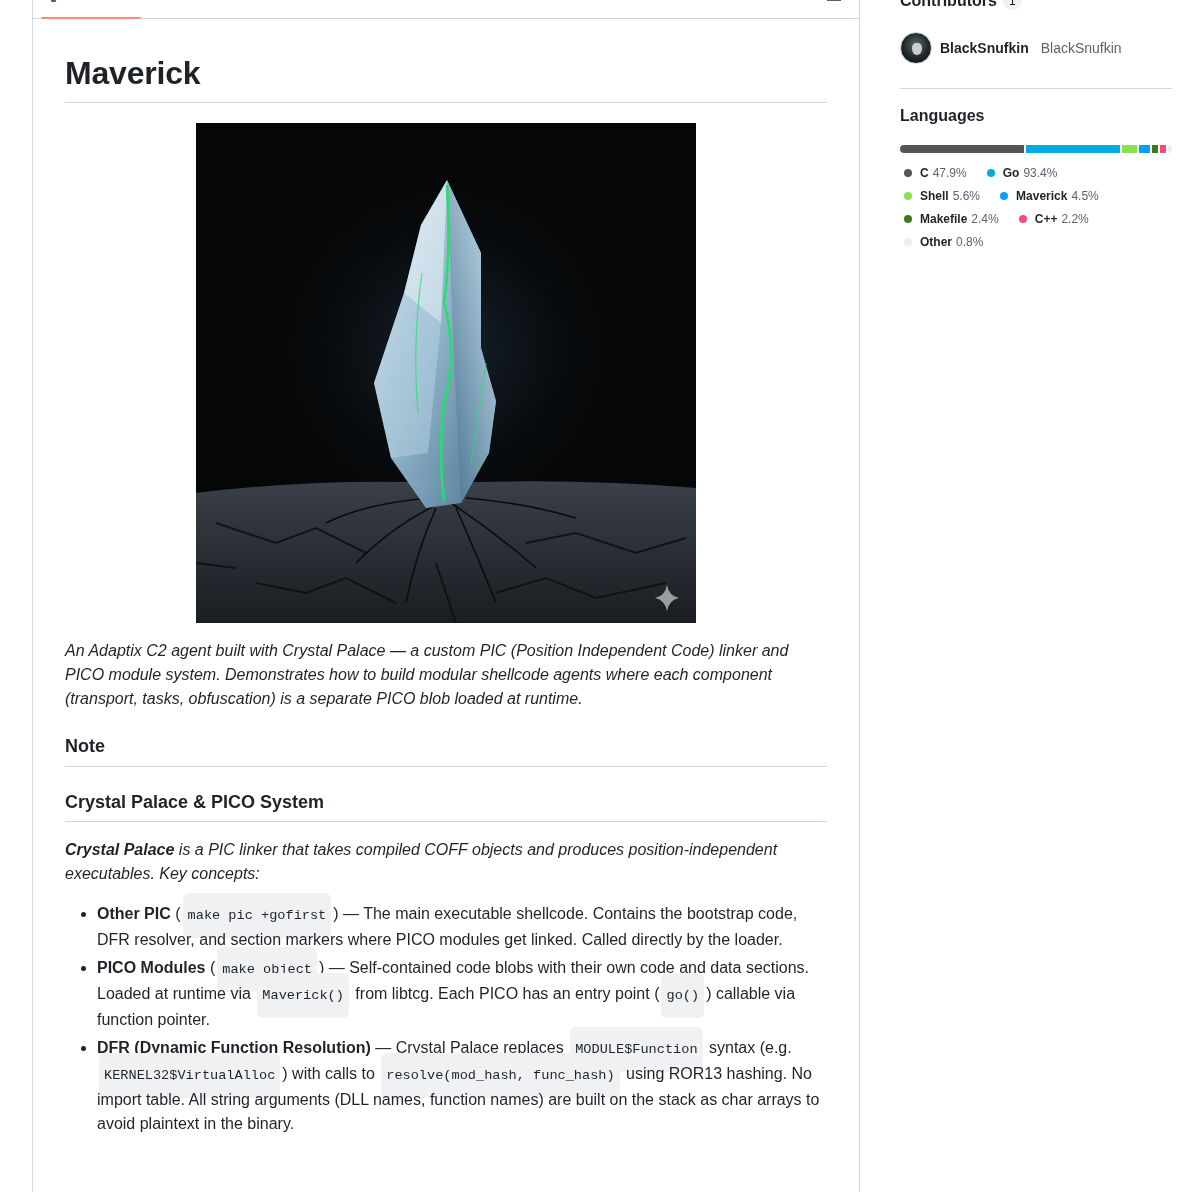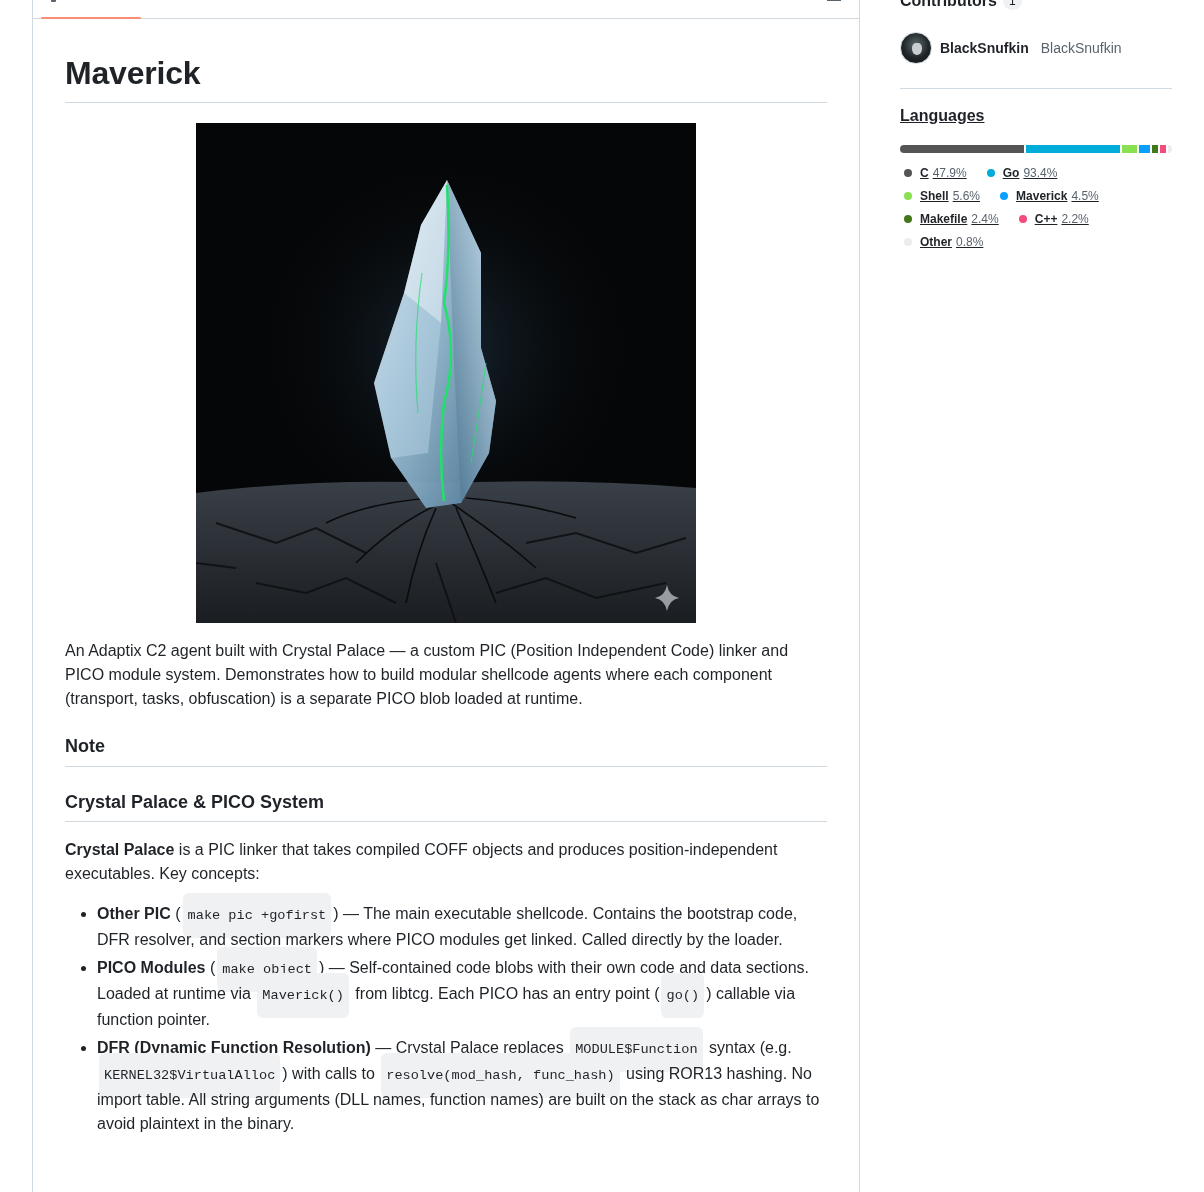--- a/index.html
+++ b/index.html
@@ -31,21 +31,21 @@
   .markdown { position: absolute; left: 32px; top: 56px; width: 762px; }
   .h1 {
     font-size: 32px; font-weight: 700; line-height: 1.25;
     padding-bottom: 9px; border-bottom: 1px solid #d1d9e0; margin-bottom: 20px;
     letter-spacing: -0.2px;
   }
   .h2 {
     font-size: 18px; font-weight: 700; line-height: 1.25;
     padding-bottom: 8px; border-bottom: 1px solid #d1d9e0; margin-bottom: 16px; margin-top: 24px;
   }
-  .p { font-size: 16px; line-height: 24px; margin-bottom: 16px; }
+  .p { font-size: 16px; line-height: 24px; margin-bottom: 16px; font-style: italic; }
   .hero-wrap { display: flex; justify-content: center; margin-bottom: 16px; }
   .hero {
     width: 500px; height: 500px; position: relative; overflow: hidden;
     background: #050607;
   }
   .hero svg { display:block; }
   ul.list { padding-left: 32px; margin-bottom: 16px; }
   ul.list li { font-size: 16px; line-height: 24px; margin-bottom: 4px; list-style: disc; }
   code {
     font-family: "Liberation Mono", "DejaVu Sans Mono", monospace; font-size: 13.6px;
@@ -63,21 +63,21 @@
   .contrib-section { position: absolute; top: -8px; left: 0; width: 272px; height: 97px; border-bottom: 1px solid #d1d9e0; }
   .contributor { position: absolute; top: 40px; left: 0; display: flex; align-items: center; gap: 8px; }
   .avatar {
     width: 32px; height: 32px; border-radius: 50%; background: radial-gradient(circle at 50% 40%, #5b6a6e 0%, #202628 55%, #0c0e10 100%);
     position: relative; overflow: hidden; border: 1px solid #d1d9e0;
   }
   .avatar::after { content:""; position:absolute; left:11px; top:10px; width:10px; height:12px; background:#c9cfd1; border-radius: 40% 40% 50% 50%; }
   .contrib-login { font-size: 14px; font-weight: 700; color: #1f2328; }
   .contrib-name { font-size: 14px; color: #59636e; margin-left: 4px; }
 
-  .lang-section { position: absolute; top: 107px; left: 0; width: 272px; text-decoration: underline; }
+  .lang-section { position: absolute; top: 107px; left: 0; width: 272px; }
   .lang-bar { display: flex; height: 8px; margin-top: 20px; border-radius: 6px; overflow: hidden; width: 272px; }
   .lang-bar span { height: 100%; margin-right: 2px; }
   .lang-bar span:last-child { margin-right: 0; }
   .lang-legend { display: flex; flex-wrap: wrap; margin-top: 8px; width: 272px; }
   .lang-item { display: flex; align-items: center; font-size: 12px; height: 23px; margin-right: 16px; }
   .lang-dot { width: 8px; height: 8px; border-radius: 50%; margin-right: 8px; margin-left: 4px; }
   .lang-name { font-weight: 700; color: #1f2328; margin-right: 4px; }
   .lang-pct { color: #59636e; }
   .break { width: 100%; height: 0; }
 </style>

